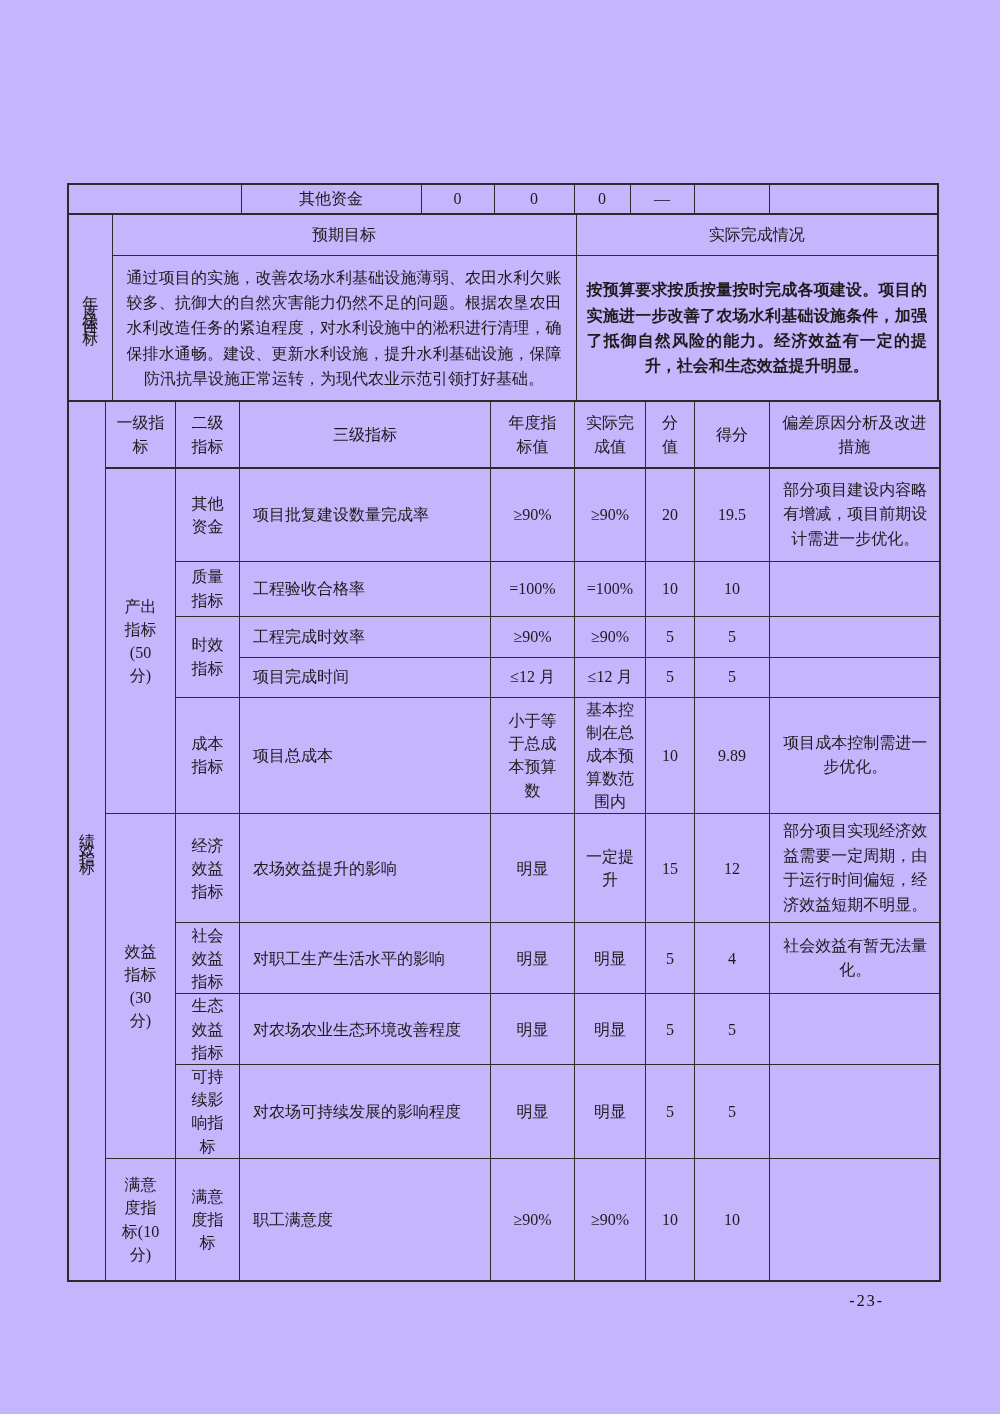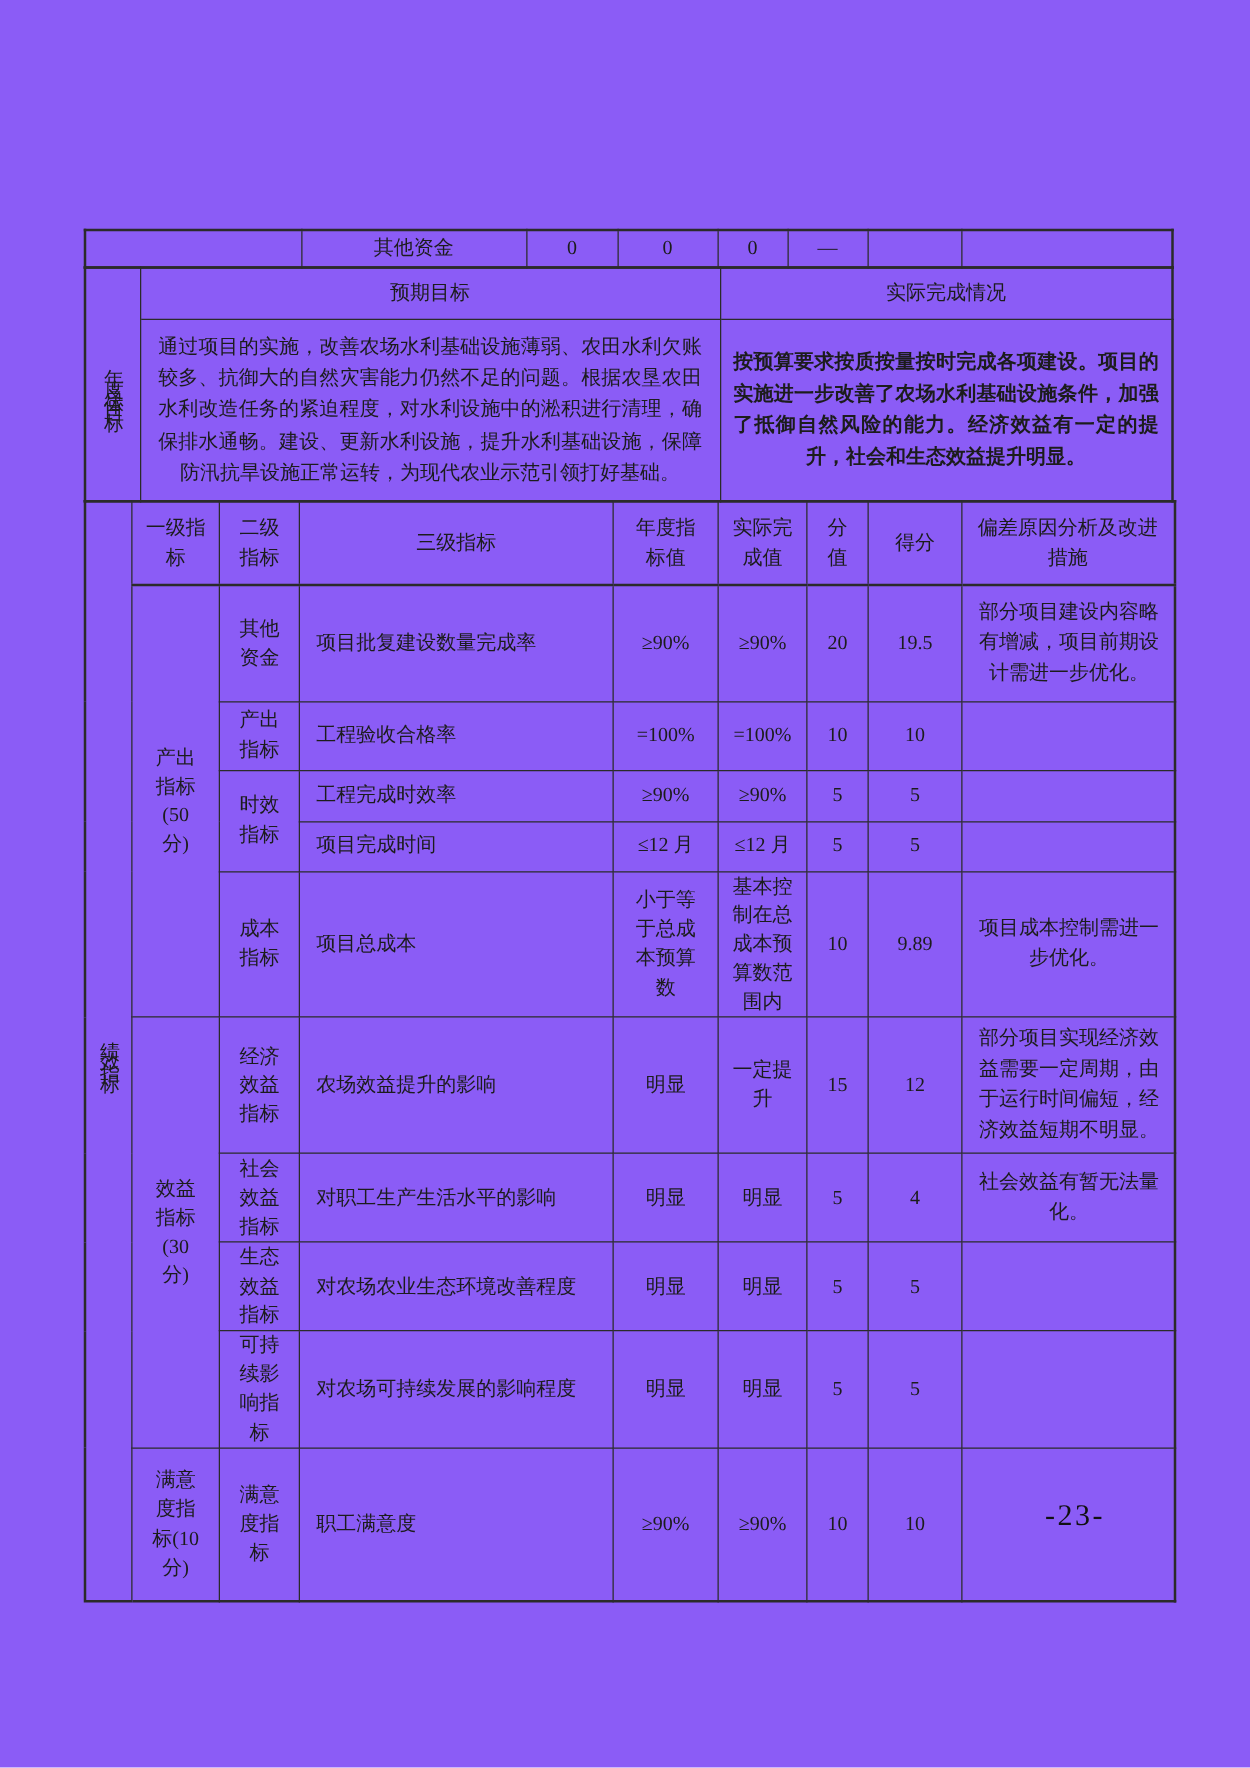--- a/index.html
+++ b/index.html
@@ -6,21 +6,21 @@
     margin: 0;
     padding: 0;
     background: #ffffff;
     font-family: "Liberation Serif", "DejaVu Serif", serif;
     color: #1c1c1c;
   }
   .page {
     position: relative;
     width: 1000px;
     height: 1414px;
-    background: #8b5cf6;
+    background: #c4b5fd;
     overflow: hidden;
   }
   table {
     border-collapse: collapse;
     table-layout: fixed;
     font-size: 16px;
     color: #1c1c1c;
   }
   td {
     border: 1px solid #2b2b2b;
@@ -73,23 +73,23 @@
   .perf-table td.l1   { padding: 0 14px; }
   .perf-table td.l2   { padding: 0 10px; }
   .perf-table td.ind  { text-align: left; padding: 0 4px 0 13px; }
   .perf-table td.tgt  { padding: 0 12px; }
   .perf-table td.act  { padding: 0 8px; }
   .perf-table td.num  { padding: 0 2px; }
   .perf-table td.dev  { text-align: center; padding: 2px 6px 2px 8px; line-height: 1.55; }
   
   .page-number {
     position: absolute;
-    top: 1200px;
+    top: 1292px;
     right: 116px;
-    font-size: 24px;
+    font-size: 16px;
     letter-spacing: 2px;
     color: #111;
   }
 </style>
 </head>
 <body>
 
 <div class="page">
 
   <table class="top-table">
@@ -170,21 +170,21 @@
       <td class="l2">其他资金</td>
       <td class="ind">项目批复建设数量完成率</td>
       <td class="tgt">≥90%</td>
       <td class="act">≥90%</td>
       <td class="num">20</td>
       <td class="num">19.5</td>
       <td class="dev">部分项目建设内容略有增减，项目前期设计需进一步优化。</td>
     </tr>
 
     <tr style="height:55px">
-      <td class="l2">产出指标</td>
+      <td class="l2">质量指标</td>
       <td class="ind">工程验收合格率</td>
       <td class="tgt">=100%</td>
       <td class="act">=100%</td>
       <td class="num">10</td>
       <td class="num">10</td>
       <td class="dev"></td>
     </tr>
 
     <tr style="height:41px">
       <td class="l2" rowspan="2">时效指标</td>

